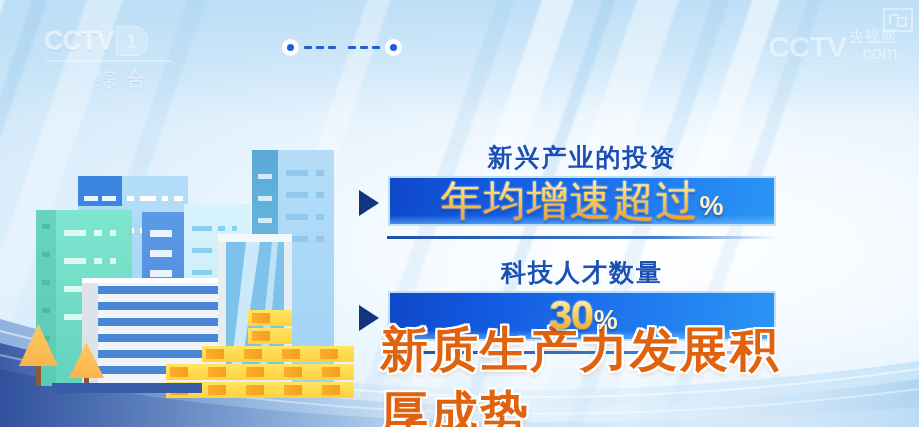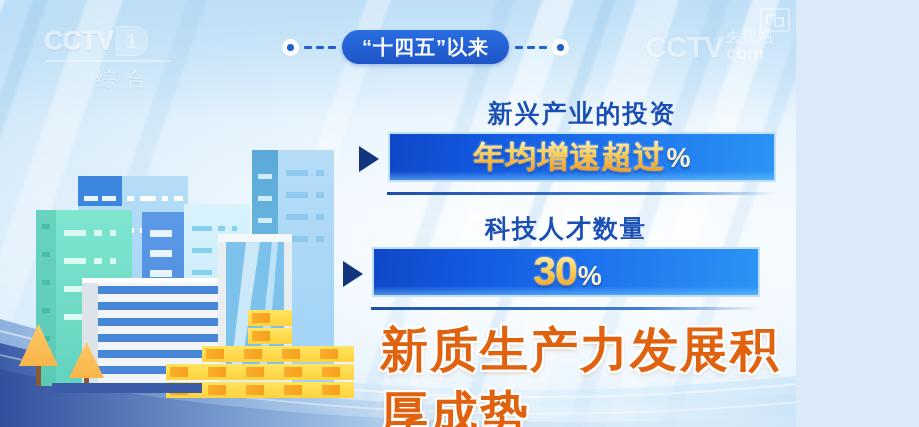--- a/index.html
+++ b/index.html
@@ -2,21 +2,21 @@
 <html><head>
 <meta charset="utf-8">
 <style>
   html,body{margin:0;padding:0;}
   body{
     width:919px;height:427px;overflow:hidden;
     font-family:"Liberation Sans","DejaVu Sans",sans-serif;
     background:#dbeaf8;
   }
   .stage{
-    position:relative;width:796px;height:427px;overflow:hidden;
+    position:relative;width:919px;height:427px;overflow:hidden;
     background:
       radial-gradient(120% 90% at 72% 58%, #ffffff 0%, #f2f9ff 28%, #dceefb 58%, #c9e4f8 80%, #bcddf6 100%);
   }
 
   
   .streaks{position:absolute;inset:0;pointer-events:none;overflow:hidden;}
   .streaks i{
     position:absolute;top:-180px;height:820px;width:18px;
     background:linear-gradient(to bottom, rgba(255,255,255,.85), rgba(255,255,255,.22));
     transform:rotate(19deg);transform-origin:top center;opacity:.75;
@@ -67,21 +67,21 @@
     position:absolute;right:22px;top:22px;height:40px;
     display:flex;align-items:flex-end;opacity:.5;
   }
   .wm .wm-main{
     font-size:30px;font-weight:bold;letter-spacing:-1px;line-height:1;
     color:rgba(255,255,255,.95);
     text-shadow:0 0 2px rgba(160,200,235,.8);
   }
   .wm .wm-right{margin-left:3px;display:flex;flex-direction:column;line-height:1;}
   .wm .wm-cn{font-size:15px;color:rgba(255,255,255,.95);letter-spacing:1px;text-decoration:underline;}
-  .wm .wm-com{font-size:19px;font-weight:bold;color:rgba(255,255,255,.95);letter-spacing:-.5px;}
+  .wm .wm-com{font-size:19px;font-weight:normal;color:rgba(255,255,255,.95);letter-spacing:-.5px;text-align:right;}
 
   .corner-icon{
     position:absolute;right:6px;top:8px;width:26px;height:20px;
     border:2px solid rgba(255,255,255,.55);opacity:.75;
   }
   .corner-icon:before{
     content:"";position:absolute;left:4px;top:4px;width:8px;height:8px;
     border-left:2px solid rgba(255,255,255,.65);border-top:2px solid rgba(255,255,255,.65);
   }
   .corner-icon:after{
@@ -105,26 +105,27 @@
   .pill{
     height:34px;padding:0 20px;border-radius:17px;
     background:linear-gradient(180deg,#2a6de0 0%,#1e55c8 100%);
     display:flex;align-items:center;justify-content:center;
     color:#ffffff;font-size:20px;font-weight:bold;letter-spacing:1px;
     box-shadow:0 2px 4px rgba(30,80,170,.28);
   }
 
   
   .blockA{position:absolute;left:388px;top:100px;width:388px;}
-  .blockB{position:absolute;left:372px;top:215px;width:388px;}
+  .blockB{position:absolute;left:388px;top:215px;width:388px;}
 
   .kicker{
     text-align:center;font-size:25px;font-weight:bold;color:#1a50b4;
     letter-spacing:2px;line-height:1.1;margin-bottom:4px;
     text-shadow:0 1px 0 rgba(255,255,255,.85);
+    margin-top:44px;
   }
 
   .banner-row{position:relative;height:56px;}
   .arrow{
     position:absolute;left:-29px;top:14px;width:0;height:0;
     border-top:13px solid transparent;border-bottom:13px solid transparent;
     border-left:20px solid #12357f;
   }
   .banner{
     position:relative;height:50px;
@@ -140,21 +141,21 @@
   }
   .bannerline{
     position:absolute;left:-1px;right:-1px;bottom:-7px;height:3px;
     background:linear-gradient(90deg,#1f4fa8,#3f7ed6 70%,rgba(63,126,214,0));
   }
   .btext{
     position:relative;z-index:2;display:flex;align-items:baseline;
     white-space:nowrap;line-height:1;
   }
   .btext .cn{
-    font-size:31px;font-weight:bold;letter-spacing:1px;
+    font-size:42px;font-weight:normal;letter-spacing:1px;
     color:#ffc13c;
     background:linear-gradient(180deg,#fff0b0 0%,#ffd254 38%,#f79a16 100%);
     -webkit-background-clip:text;background-clip:text;
     -webkit-text-fill-color:transparent;
     filter:drop-shadow(0 0 1px rgba(255,255,255,.85)) drop-shadow(0 2px 1px rgba(10,40,110,.5));
   }
   .btext .num{
     font-size:41px;font-weight:bold;letter-spacing:-1px;margin-left:3px;
     color:#ffd254;
     background:linear-gradient(180deg,#fff6c9 0%,#ffd75e 40%,#f59a14 100%);
@@ -248,21 +249,20 @@
   </div>
   <div class="corner-icon"></div>
 
   <div class="pillwrap">
     <span class="dotnode"></span>
     <span class="dashes">
         <span></span>
         <span></span>
         <span></span>
       </span>
-    <span class="pill">“十四五”以来</span>
     <span class="dashes">
         <span></span>
         <span></span>
         <span></span>
       </span>
     <span class="dotnode"></span>
   </div>
 
   <div class="blockA">
     <div class="kicker">新兴产业的投资</div>

